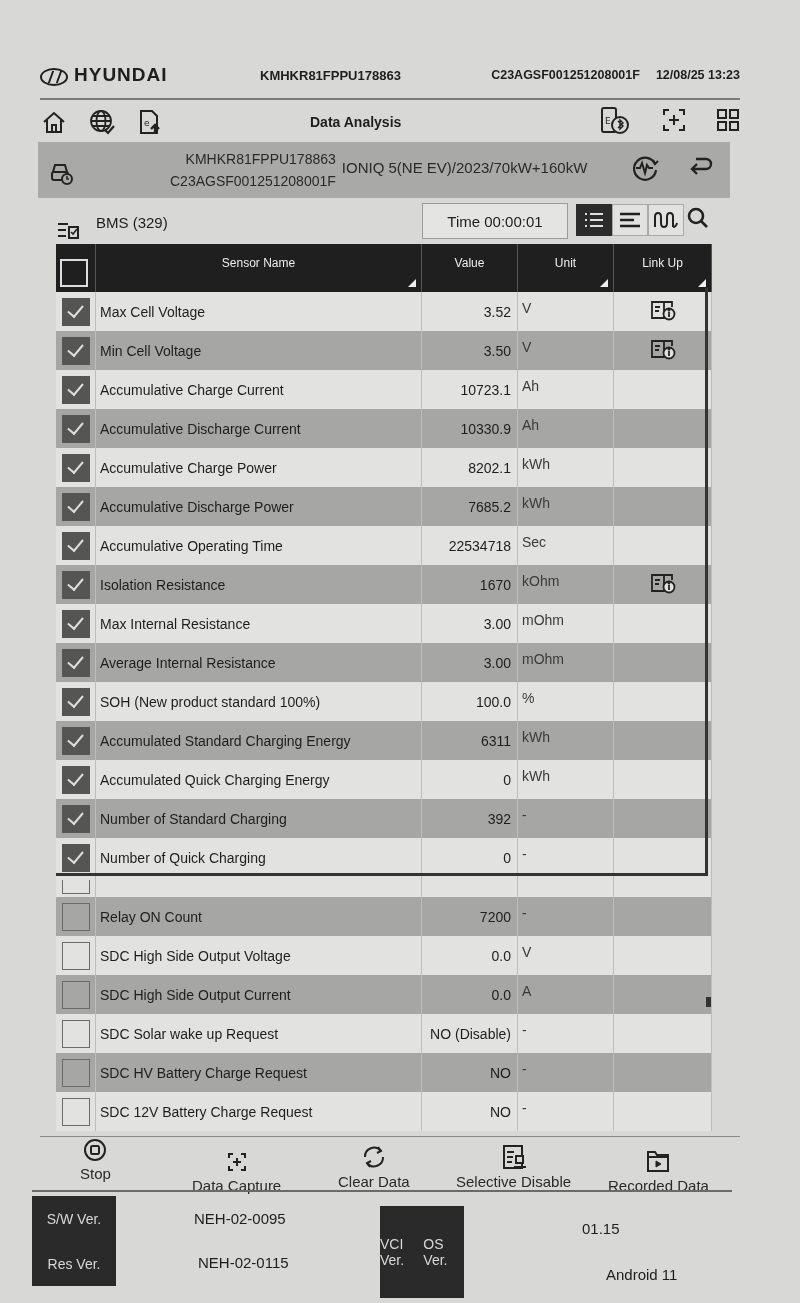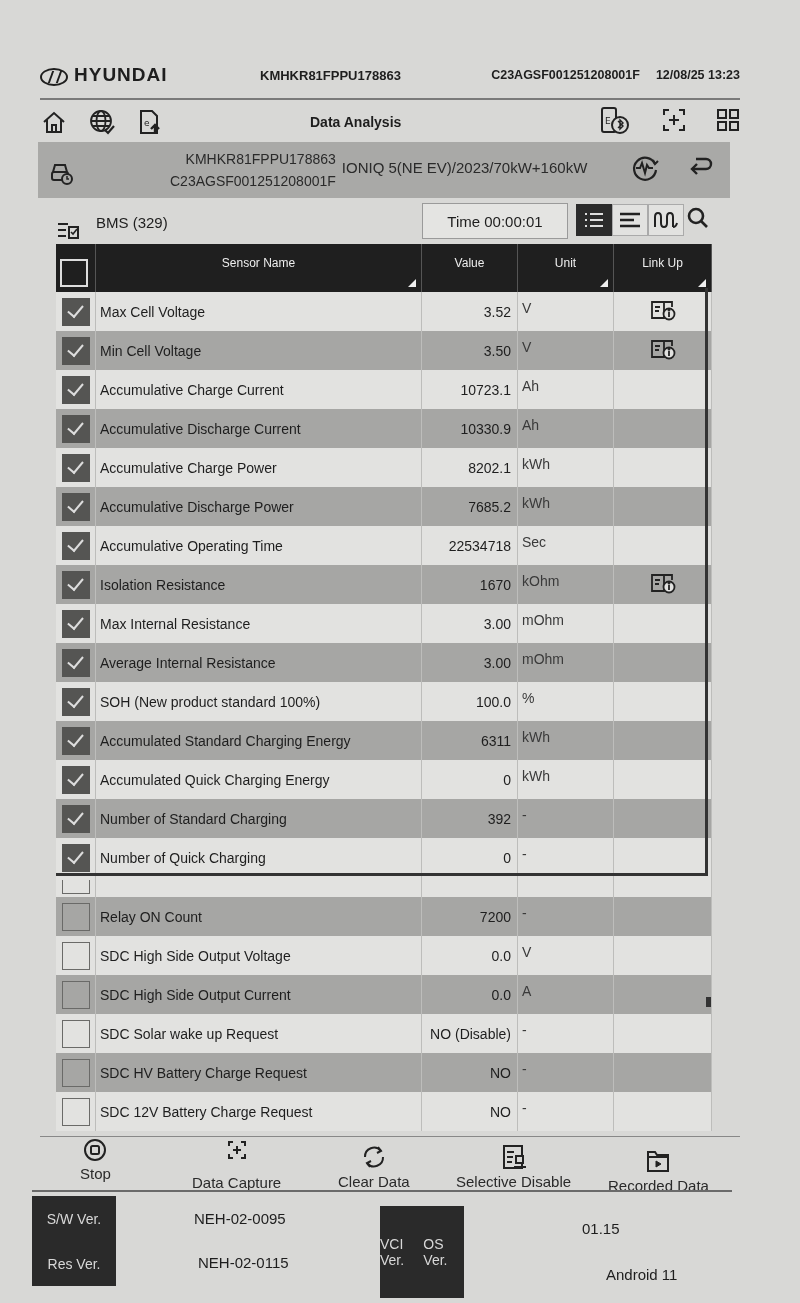--- a/index.html
+++ b/index.html
@@ -465,21 +465,21 @@
 <div class="scroll-thumb"></div>
 
 <div class="actions">
   <div class="act" style="position:absolute;left:40px;top:0;">
     <svg width="26" height="26" viewBox="0 0 26 26" fill="none" stroke="#222" stroke-width="2">
         <circle cx="13" cy="13" r="10"></circle>
         <rect x="9" y="9" width="8" height="8" rx="1.5"></rect>
       </svg>
     <span>Stop</span>
   </div>
-  <div class="act" style="position:absolute;left:152px;top:0;gap:9px;">
+  <div class="act" style="position:absolute;left:152px;top:12px;">
     <svg width="26" height="26" viewBox="0 0 26 26" fill="none" stroke="#222" stroke-width="2">
         <path d="M5 9 V5 H9 M17 5 H21 V9 M21 17 V21 H17 M9 21 H5 V17"></path>
         <path d="M13 9 V17 M9 13 H17"></path>
       </svg>
     <span>Data Capture</span>
   </div>
   <div class="act" style="position:absolute;left:298px;top:6px;">
     <svg width="30" height="28" viewBox="0 0 30 28" fill="none" stroke="#222" stroke-width="2">
         <path d="M6 14 A9 9 0 0 1 22 8"></path>
         <path d="M24 14 A9 9 0 0 1 8 20"></path>

